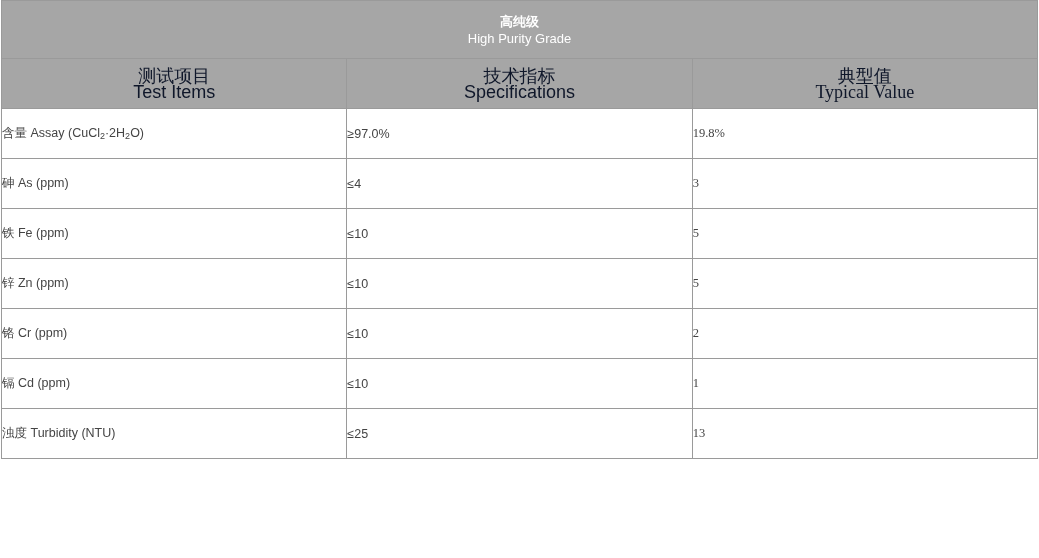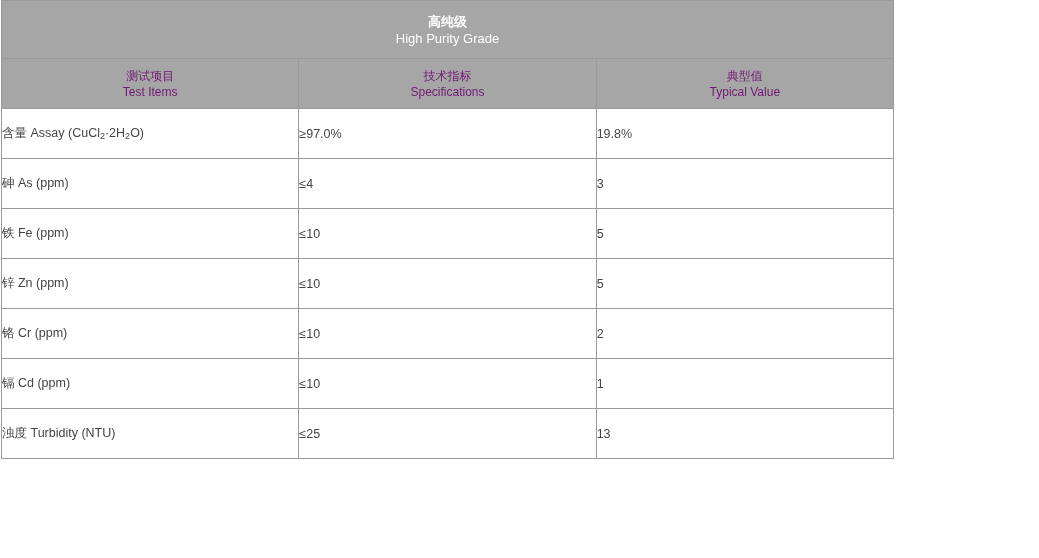--- a/index.html
+++ b/index.html
@@ -7,21 +7,21 @@
     padding: 0;
     background: #ffffff;
   }
   body {
     width: 1039px;
     height: 558px;
     font-family: "Liberation Sans", sans-serif;
     color: #333333;
   }
   .spec-table {
-    width: 893px;
+    width: 1037px;
     margin: 0 1px;
     border-collapse: collapse;
     table-layout: fixed;
   }
   .spec-table td, .spec-table th {
     border: 1px solid #9a9a9a;
     padding: 0;
     vertical-align: middle;
   }
   .title-cell {
@@ -38,40 +38,40 @@
     font-size: 13px;
     display: block;
   }
   .title-en {
     font-weight: normal;
     font-size: 13px;
     display: block;
   }
   .head-cell {
     background: #a6a6a6;
-    color: #701a75;
+    color: #0f172a;
     text-align: center;
     height: 49px;
     padding: 0 8px;
-    font-size: 12px;
+    font-size: 18px;
     line-height: 16px;
     font-weight: normal;
   }
   .head-cn { display: block; }
   .head-en { display: block; }
   .body-cell {
     height: 49px;
     padding: 0 12px;
     font-size: 12.5px;
     color: #444444;
     background: #ffffff;
   }
   .col-item { width: 519px; }
   .col-spec { width: 258px; margin-left: 16px; }
-  .col-typ  { width: 258px; }
+  .col-typ  { width: 258px; font-family: Liberation Serif, serif; }
   sub { font-size: 9px; vertical-align: baseline; position: relative; top: 2px; }
 </style>
 </head>
 <body>
 
 <table class="spec-table">
   <tbody>
     <tr>
       <td class="title-cell" colspan="3">
         <span class="title-cn">高纯级</span>

